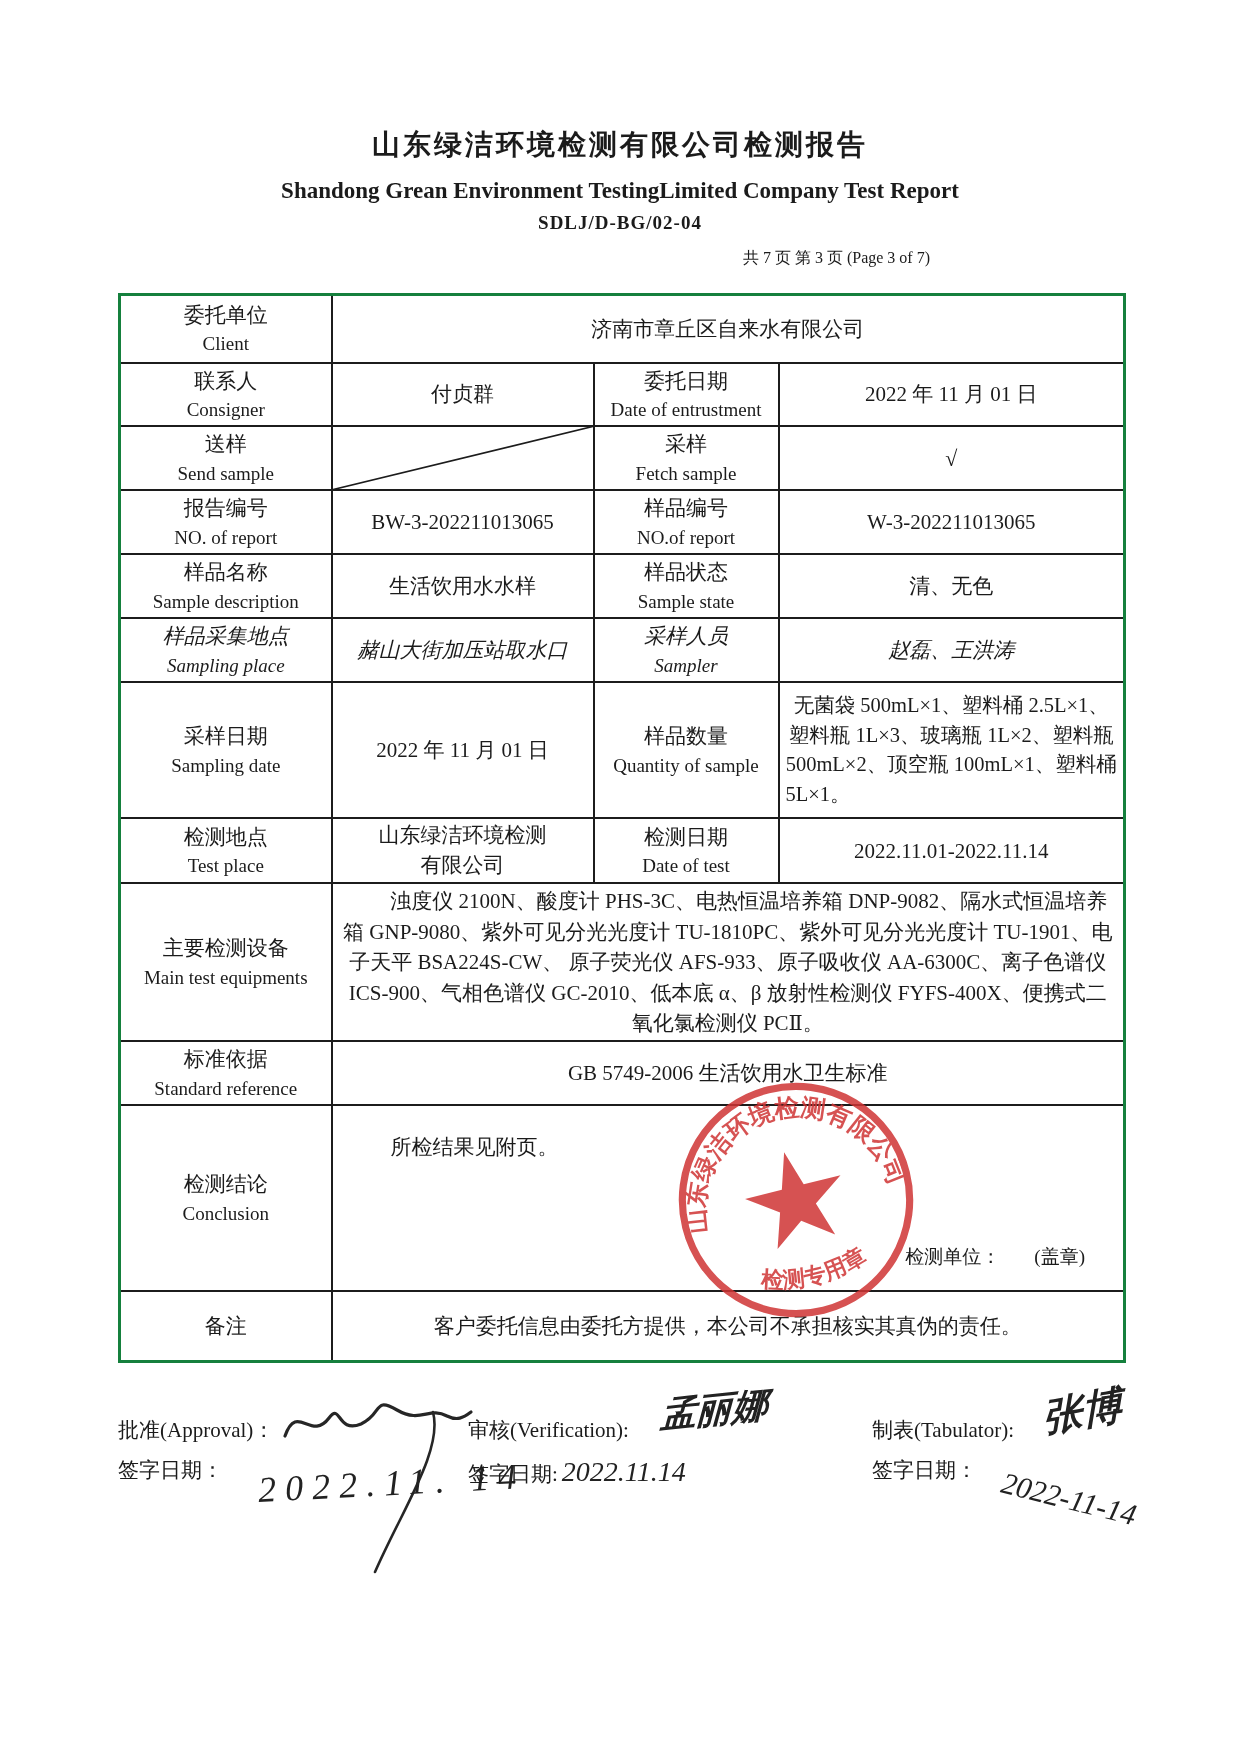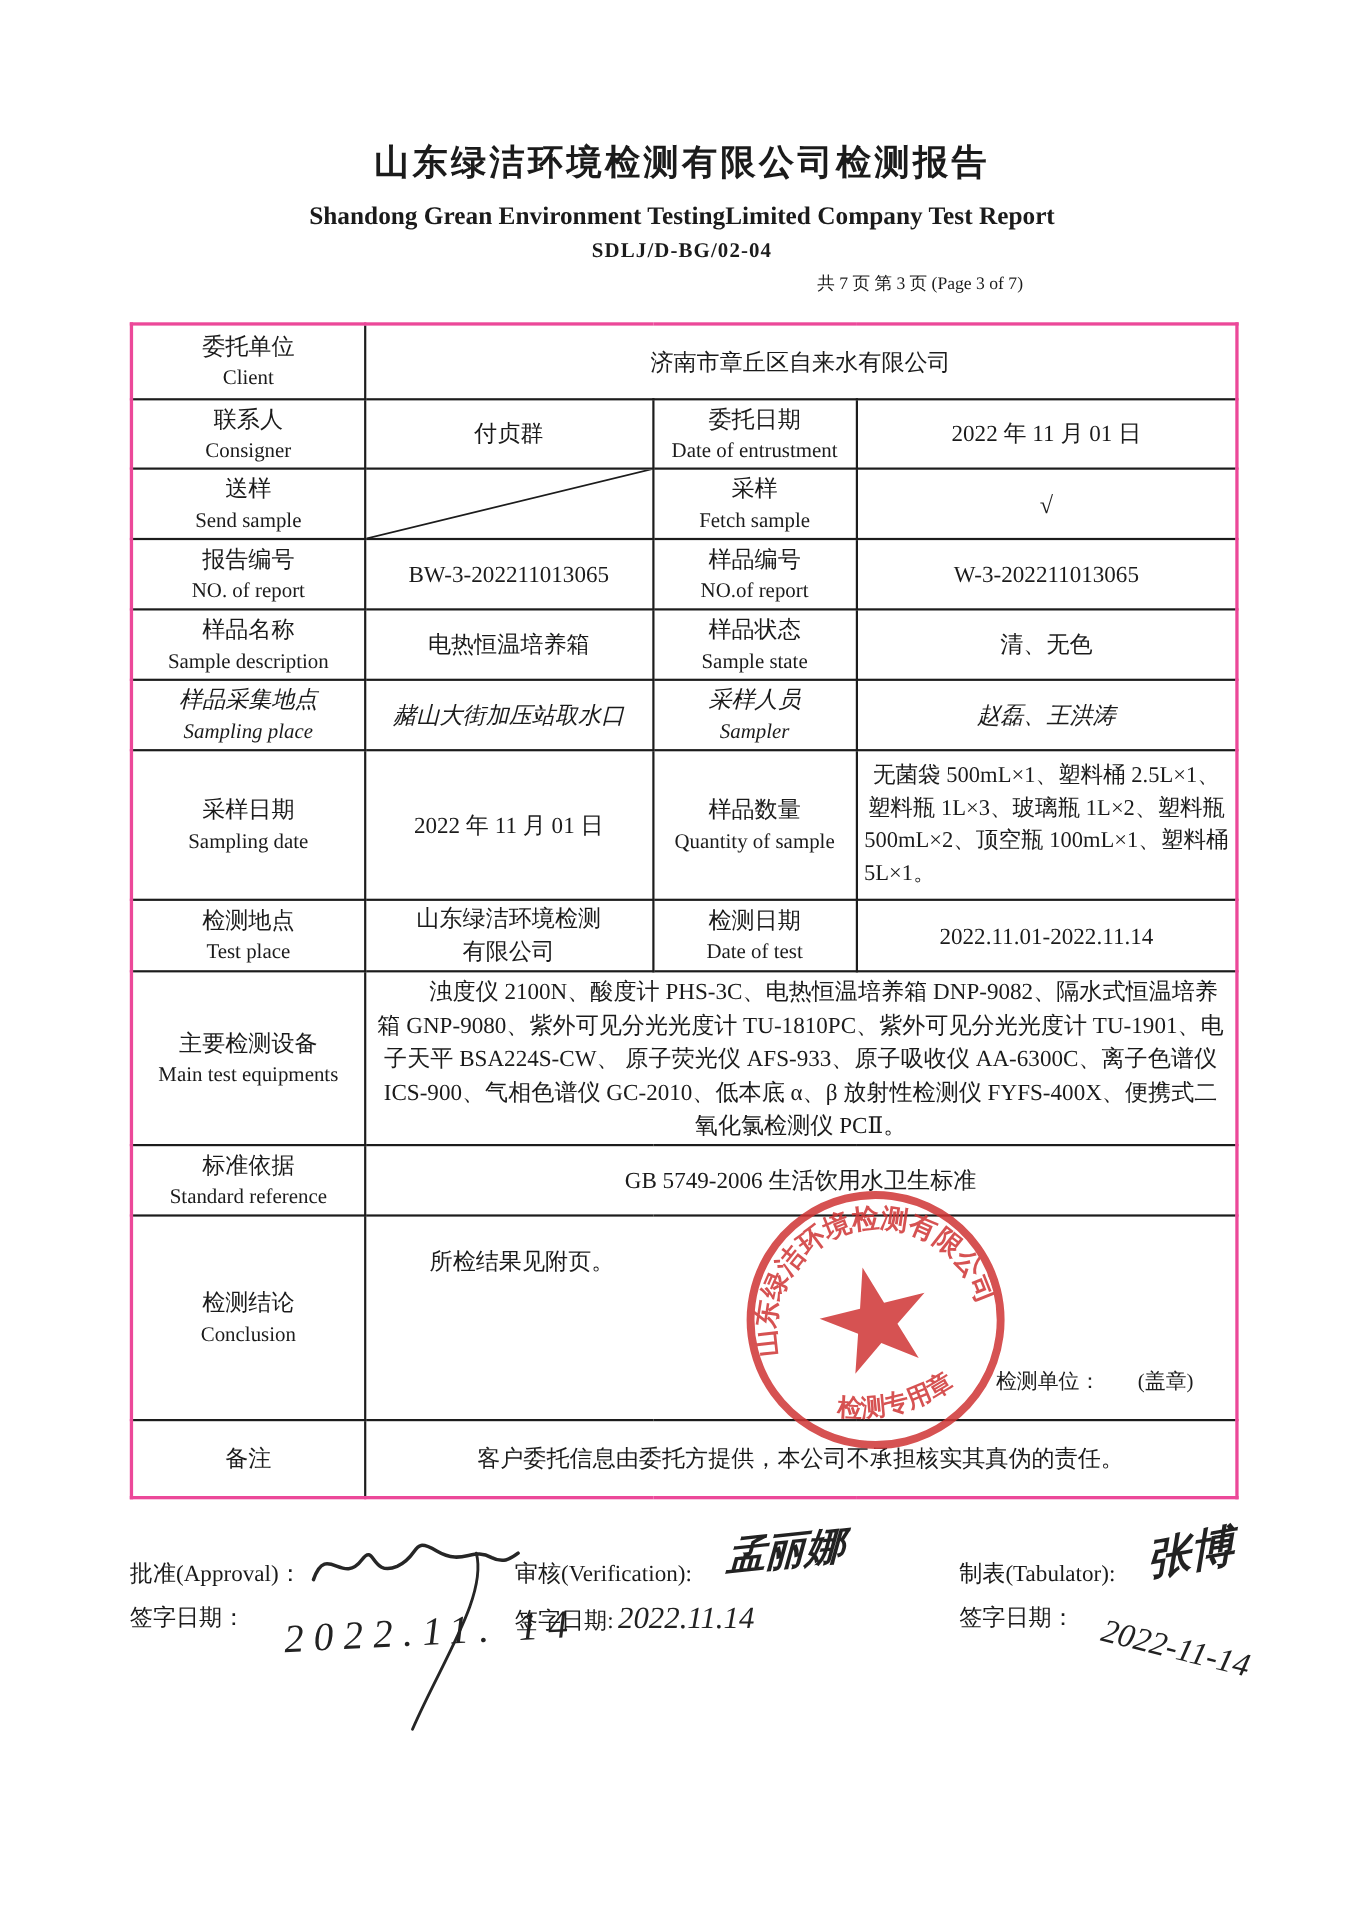--- a/index.html
+++ b/index.html
@@ -3,29 +3,29 @@
 <meta charset="utf-8">
 <style>
   html,body { margin:0; padding:0; background:#e8e8e8; }
   .page {
     position:relative; width:1240px; height:1754px; margin:0 auto;
     background:#ffffff; overflow:hidden;
     font-family:"Liberation Serif","DejaVu Serif",serif; color:#1b1b1b;
   }
   
   .header { position:absolute; left:0; right:0; top:126px; text-align:center; }
-  .title-zh { font-size:32px; font-weight:bold; letter-spacing:3px; margin:0; }
+  .title-zh { font-size:28px; font-weight:bold; letter-spacing:3px; margin:0; }
   .title-en { font-size:23px; font-weight:bold; margin:14px 0 0 0; }
   .doc-code { font-size:19px; font-weight:bold; margin-top:8px; letter-spacing:1px; }
   .page-info { position:absolute; top:248px; right:310px; font-size:16px; }
   
   .report-table {
     position:absolute; left:118px; top:293px; width:1005px;
     border-collapse:collapse; table-layout:fixed;
-    border:3px solid #ec4899; font-size:21px;
+    border:3px solid #15803d; font-size:21px;
   }
   .report-table td { border:2px solid #1c1c1c; vertical-align:middle; text-align:center; padding:2px 6px; line-height:1.45; overflow:hidden; }
   .lbl .zh { font-size:21px; }
   .lbl .en { font-size:19px; }
   .two-line div { line-height:1.4; }
   .qty-cell { text-align:justify; text-align-last:left; padding:6px 12px 6px 14px; font-size:20.5px; line-height:1.5; }
   .equip-cell { text-align:justify; padding:8px 26px; text-indent:2em; font-size:21px; line-height:1.7; }
   .diag-cell { position:relative; padding:0; }
   .diag-cell svg { position:absolute; left:0; top:0; width:100%; height:100%; display:block; }
   .concl-cell { position:relative; height:100%; padding:0; }
@@ -107,21 +107,21 @@
         <div class="zh">样品编号</div>
         <div class="en">NO.of report</div>
       </td>
       <td>W-3-202211013065</td>
     </tr>
     <tr style="height:62px;">
       <td class="lbl">
         <div class="zh">样品名称</div>
         <div class="en">Sample description</div>
       </td>
-      <td>电热恒温培养箱</td>
+      <td>生活饮用水水样</td>
       <td class="lbl">
         <div class="zh">样品状态</div>
         <div class="en">Sample state</div>
       </td>
       <td>清、无色</td>
     </tr>
     <tr style="height:62px;font-style:italic;">
       <td class="lbl">
         <div class="zh">样品采集地点</div>
         <div class="en">Sampling place</div>

